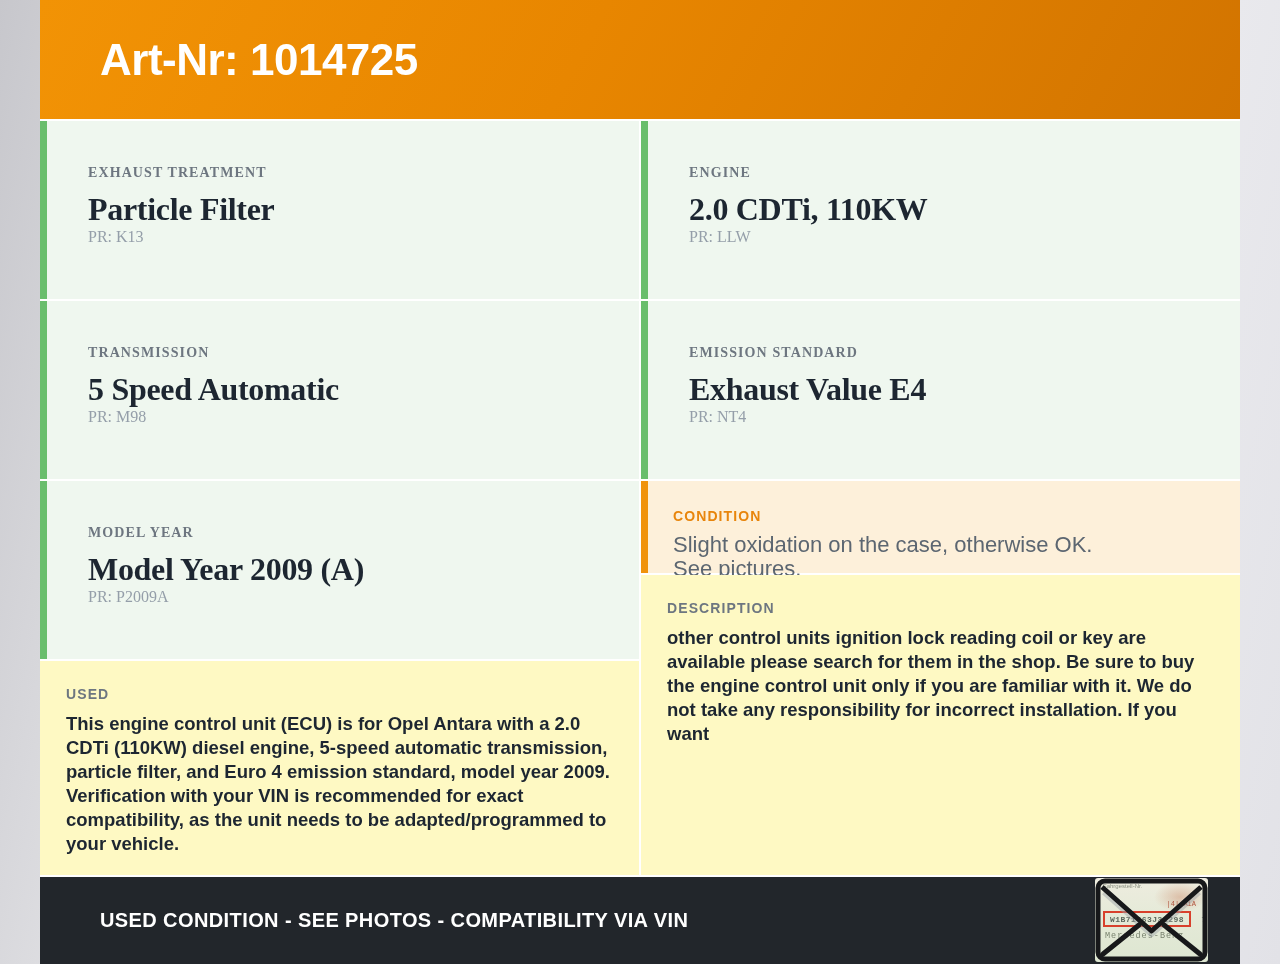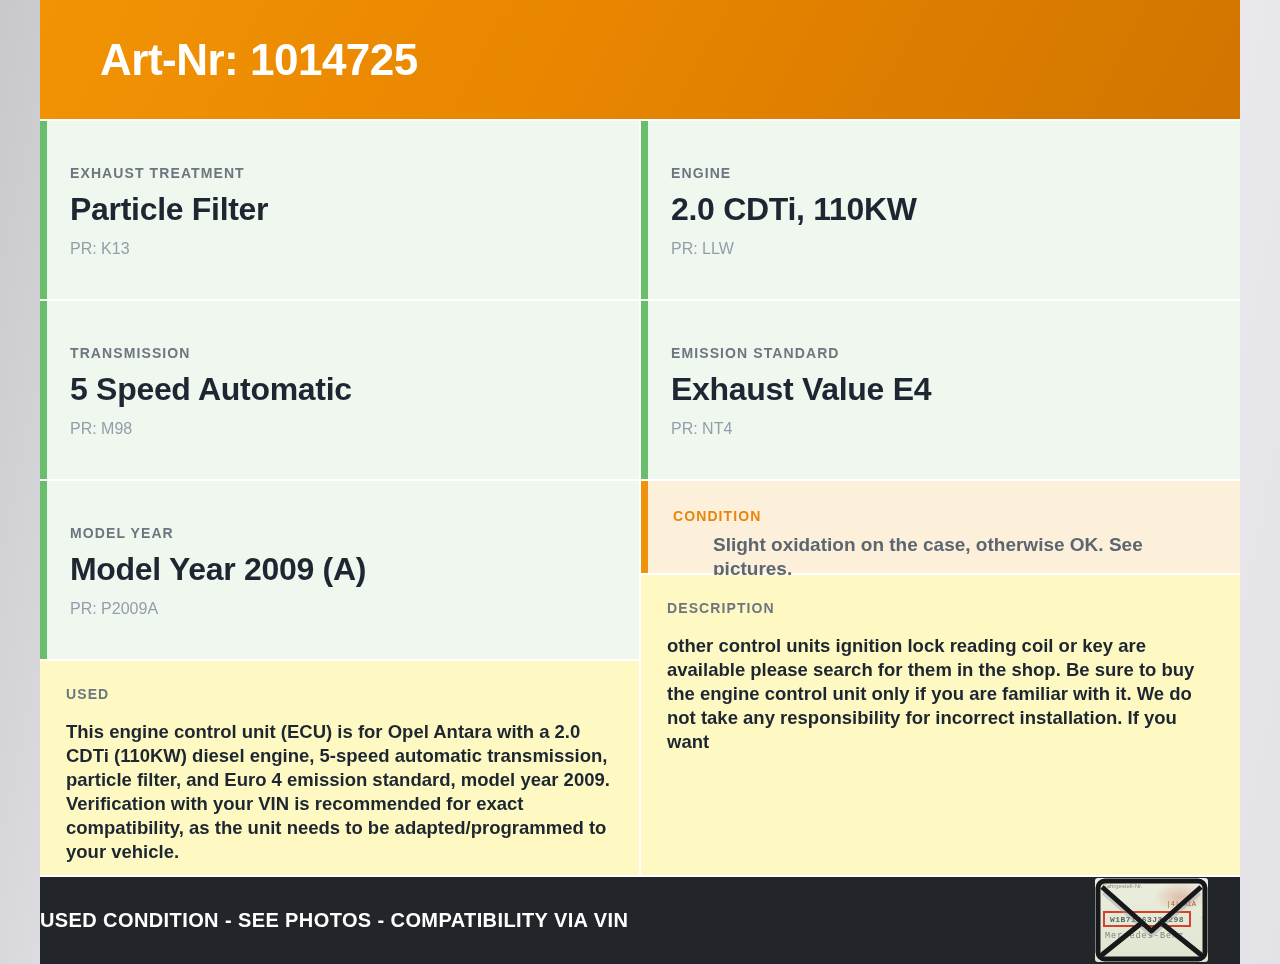--- a/index.html
+++ b/index.html
@@ -23,51 +23,53 @@
     color:#ffffff; font-size:44px; font-weight:800; letter-spacing:-0.5px;
     padding-left:60px;
     text-align:right;
   }
   
   .content { margin-top:2px; height:754px; display:flex; gap:2px; }
   .col { width:599px; display:flex; flex-direction:column; gap:2px; }
   .card { width:100%; }
   .spec {
     height:178px; background:#eff7ef; border-left:7px solid #69be6c;
-    padding:44px 30px 0 23px;
+    padding:44px 30px 0 41px;
+    font-family:Liberation Serif, serif;
   }
   .label {
     font-size:14px; font-weight:700; letter-spacing:1.1px; color:#6d7680;
   }
   .spec .value {
     margin-top:10px; font-size:32px; font-weight:700; color:#1d2631;
     letter-spacing:-0.3px; line-height:1.15;
   }
-  .spec .pr { margin-top:12px; font-size:16px; color:#949ea9; }
+  .spec .pr { margin-top:0; font-size:16px; color:#949ea9; }
   .condition {
     height:92px; background:#fdf0da; border-left:7px solid #f0930c;
     padding:27px 30px 0 25px;
   }
   .condition .label { color:#e8850c; }
   .condition .body {
-    margin-top:9px; font-size:19px; font-weight:700; color:#5c6671;
-    line-height:24px; max-width:462px;margin-left:40px;
+    margin-top:9px; font-size:22px; font-weight:400; color:#5c6671;
+    line-height:24px; max-width:462px;
   }
   .textcard { flex:1; background:#fef9c3; padding:25px 24px 0 26px; }
   .textcard .body {
-    margin-top:18px; font-size:18.5px; font-weight:600; color:#1d2631;
+    margin-top:10px; font-size:18.5px; font-weight:600; color:#1d2631;
     line-height:24px; max-width:574px;
   }
   
   .footer {
     margin-top:2px; height:87px; background:#22262b;
     position:relative; display:flex; align-items:center;
   }
   .footer-text {
     color:#ffffff; font-size:20px; font-weight:700; letter-spacing:0.4px;
+    padding-left:60px;
   }
   
   .doc-thumb {
     position:absolute; right:32px; top:1px; width:113px; height:84px;
     background:linear-gradient(180deg,#eeecdf 0%,#e5ead8 45%,#dde6d1 100%);
     border-radius:3px; overflow:hidden;
   }
   .doc-blob {
     position:absolute; right:2px; top:4px; width:52px; height:30px;
     background:radial-gradient(closest-side, rgba(204,138,106,0.45), rgba(204,138,106,0));

